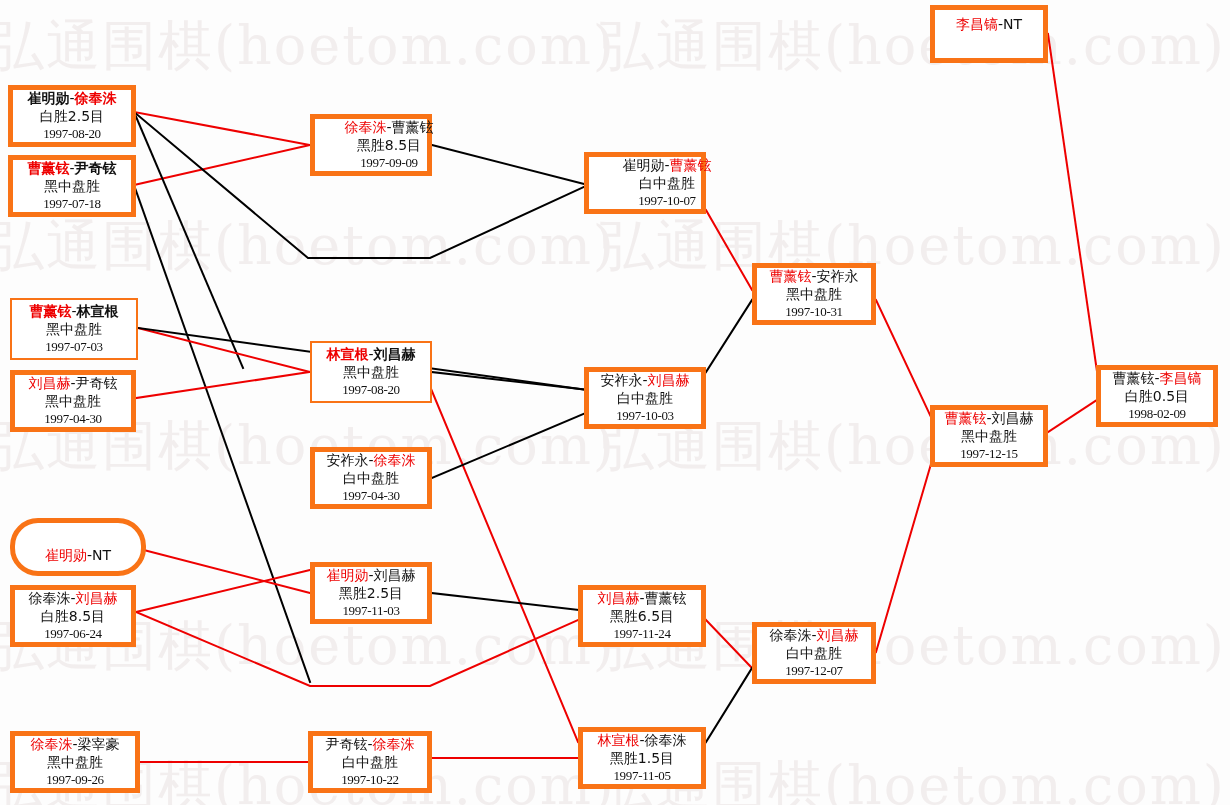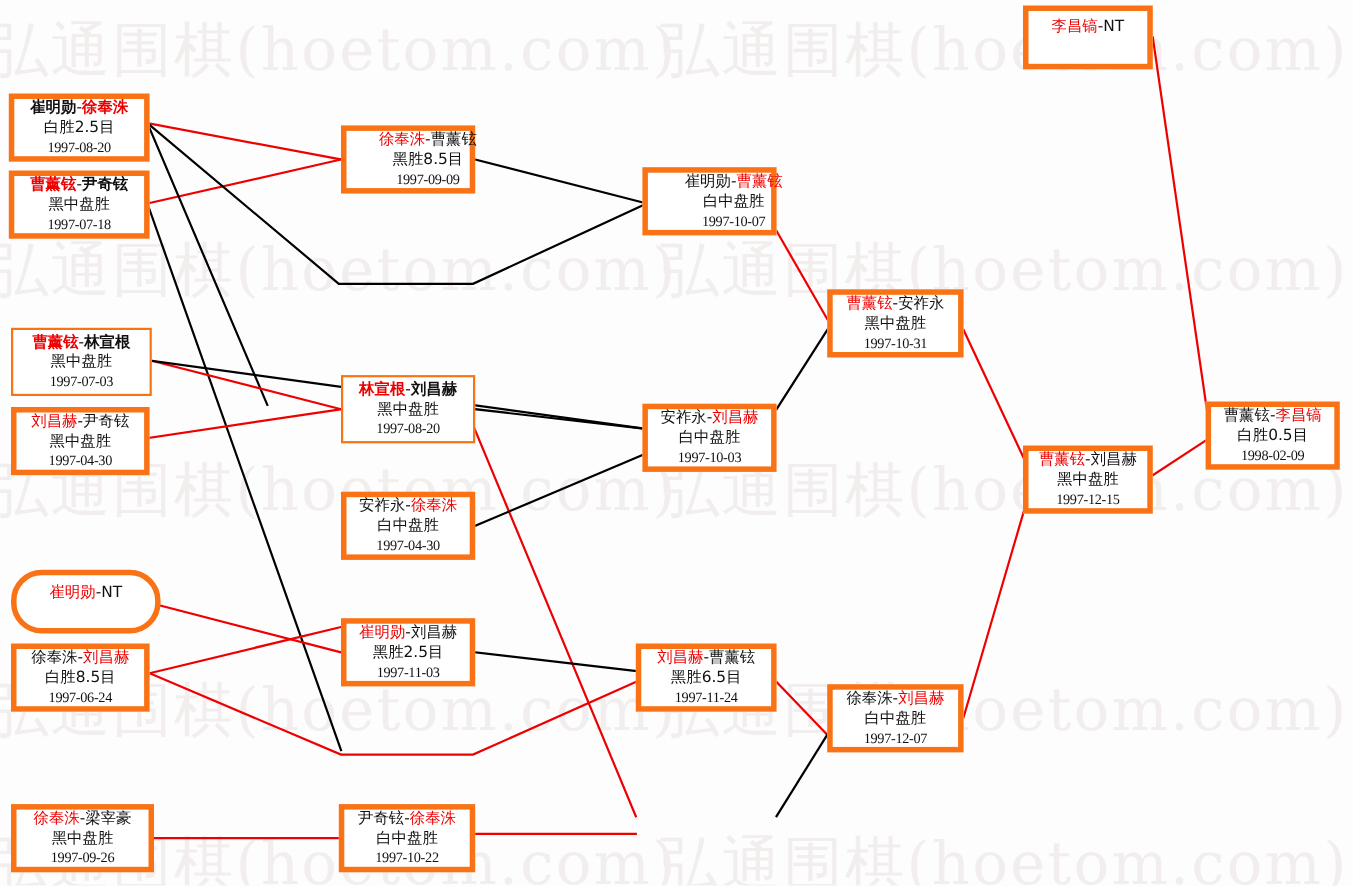--- a/index.html
+++ b/index.html
@@ -122,21 +122,21 @@
     <div class="ln ln2">黑中盘胜</div>
     <div class="ln ln3">1997-07-03</div>
   </div>
 
   <div class="node" style="left:10px;top:370px;width:126px;height:62px;">
     <div class="ln ln1"><span class="red">刘昌赫</span><span class="blk">-</span><span class="blk">尹奇铉</span></div>
     <div class="ln ln2">黑中盘胜</div>
     <div class="ln ln3">1997-04-30</div>
   </div>
 
-  <div class="node" style="left:10px;top:518px;width:136px;height:58px;justify-content:flex-start;padding-top:8px;border-radius:28px;">
+  <div class="node" style="left:10px;top:518px;width:136px;height:58px;justify-content:flex-start;padding-top:24px;border-radius:28px;">
     <div class="ln ln1"><span class="red">崔明勋</span><span class="blk">-</span><span class="blk">NT</span></div>
   </div>
 
   <div class="node" style="left:10px;top:585px;width:126px;height:62px;">
     <div class="ln ln1"><span class="blk">徐奉洙</span><span class="blk">-</span><span class="red">刘昌赫</span></div>
     <div class="ln ln2">白胜8.5目</div>
     <div class="ln ln3">1997-06-24</div>
   </div>
 
   <div class="node" style="left:10px;top:731px;width:130px;height:62px;">
@@ -186,20 +186,25 @@
     <div class="ln ln2">白中盘胜</div>
     <div class="ln ln3">1997-10-03</div>
   </div>
 
   <div class="node" style="left:578px;top:585px;width:128px;height:62px;">
     <div class="ln ln1"><span class="red">刘昌赫</span><span class="blk">-</span><span class="blk">曹薰铉</span></div>
     <div class="ln ln2">黑胜6.5目</div>
     <div class="ln ln3">1997-11-24</div>
   </div>
 
+  <div class="node" style="left:578px;top:727px;width:128px;height:62px;">
+    <div class="ln ln1"><span class="red">林宣根</span><span class="blk">-</span><span class="blk">徐奉洙</span></div>
+    <div class="ln ln2">黑胜1.5目</div>
+    <div class="ln ln3">1997-11-05</div>
+  </div>
 
   <div class="node" style="left:752px;top:263px;width:124px;height:62px;">
     <div class="ln ln1"><span class="red">曹薰铉</span><span class="blk">-</span><span class="blk">安祚永</span></div>
     <div class="ln ln2">黑中盘胜</div>
     <div class="ln ln3">1997-10-31</div>
   </div>
 
   <div class="node" style="left:752px;top:622px;width:124px;height:62px;">
     <div class="ln ln1"><span class="blk">徐奉洙</span><span class="blk">-</span><span class="red">刘昌赫</span></div>
     <div class="ln ln2">白中盘胜</div>

